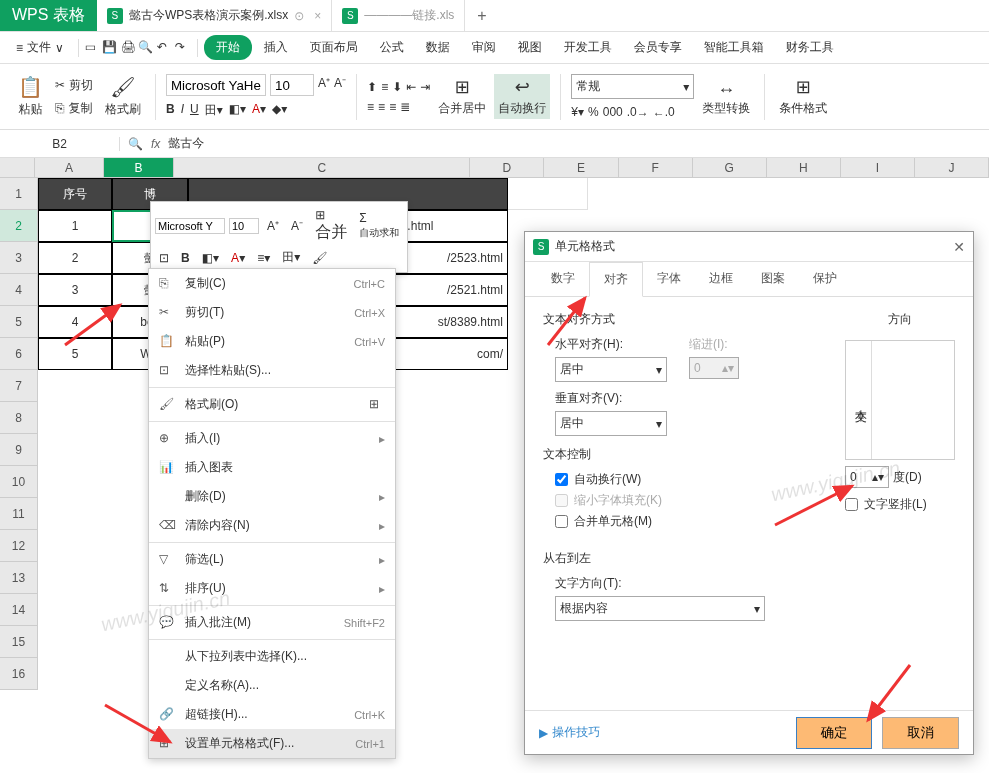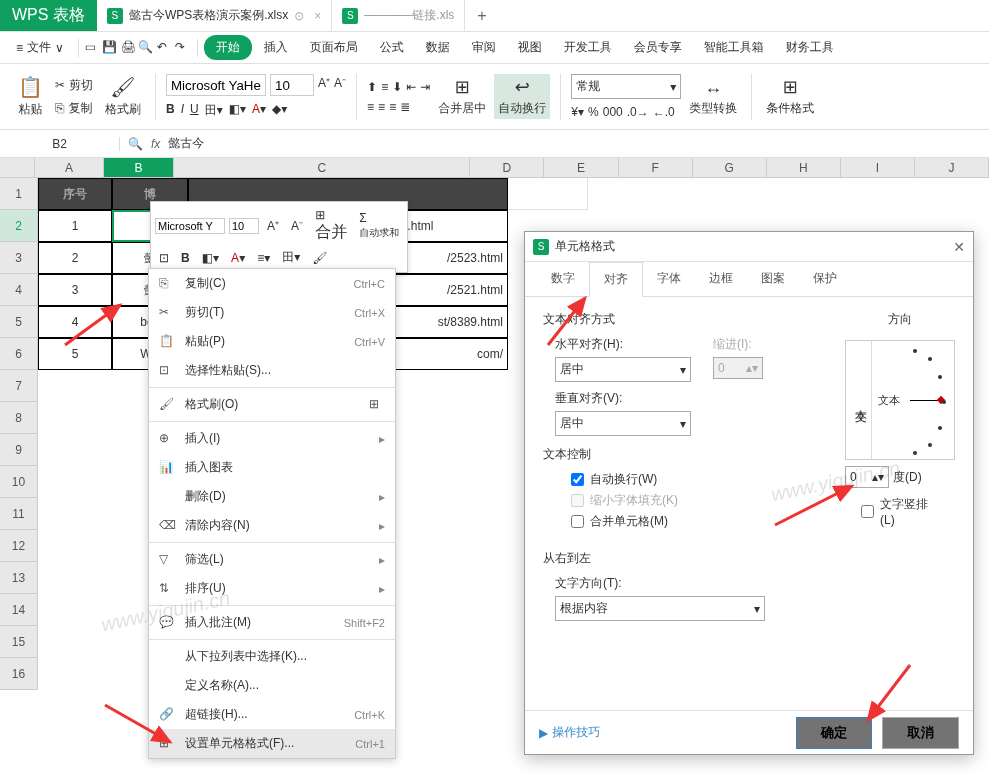--- a/index.html
+++ b/index.html
@@ -45,21 +45,21 @@
 .corner { width: 38px; border-right: 1px solid #ccc; background: #e8e8e8; }
 .col-h { border-right: 1px solid #ccc; text-align: center; line-height: 20px; color: #555; }
 .col-h.sel { background: #0fa060; color: #fff; }
 .grid-body { display: flex; }
 .row-headers { width: 38px; background: #e8e8e8; }
 .row-h { height: 32px; border-bottom: 1px solid #ccc; border-right: 1px solid #ccc; text-align: center; line-height: 32px; color: #555; }
 .row-h.sel { background: #d0e8dc; color: #0fa060; }
 .cells { position: relative; flex: 1; }
 .cell-row { display: flex; height: 32px; }
 .cell { border-right: 1px solid #e0e0e0; border-bottom: 1px solid #e0e0e0; padding: 0 4px; display: flex; align-items: center; overflow: hidden; white-space: nowrap; }
-.cell.hdr { background: #444; color: #a3a3a3; font-weight: bold; justify-content: center; border: 1px solid #000; }
+.cell.hdr { background: #444; color: #ffffff; font-weight: normal; justify-content: center; border: 1px solid #000; }
 .cell.data { border: 1px solid #000; justify-content: center; }
 .cell.selected { border: 2px solid #0fa060; }
 
 
 .mini-toolbar { position: absolute; top: 201px; left: 150px; background: #fff; border: 1px solid #ccc; box-shadow: 0 2px 6px rgba(0,0,0,.15); padding: 4px; display: flex; flex-direction: column; gap: 2px; z-index: 5; }
 .mini-row { display: flex; align-items: center; gap: 4px; }
 .mini-sel { border: 1px solid #ccc; font-size: 11px; padding: 1px 2px; }
 .mini-btn { padding: 2px 4px; }
 
 
@@ -76,35 +76,35 @@
 .dialog { position: absolute; top: 231px; left: 524px; width: 450px; height: 524px; background: #fff; border: 1px solid #999; box-shadow: 0 4px 16px rgba(0,0,0,.25); z-index: 20; display: flex; flex-direction: column; }
 .dlg-title { height: 30px; display: flex; align-items: center; padding: 0 8px; border-bottom: 1px solid #e0e0e0; }
 .dlg-title-icon { width: 16px; height: 16px; background: #0fa060; color: #fff; display: inline-flex; align-items: center; justify-content: center; font-size: 10px; margin-right: 6px; border-radius: 2px; }
 .dlg-close { margin-left: auto; font-size: 14px; color: #666; }
 .dlg-tabs { display: flex; border-bottom: 1px solid #ddd; padding-left: 12px; }
 .dlg-tab { padding: 8px 14px; color: #555; }
 .dlg-tab.active { border: 1px solid #ddd; border-bottom: 1px solid #fff; margin-bottom: -1px; background: #fff; }
 .dlg-body { flex: 1; padding: 14px 18px; position: relative; }
 .dlg-row { margin-bottom: 8px; }
 .dlg-label { margin-bottom: 4px; display: block; }
-.dlg-select { width: 136px; border: 1px solid #aaa; padding: 3px 4px; background: #fff; display: flex; justify-content: space-between; align-items: center; }
+.dlg-select { width: 112px; border: 1px solid #aaa; padding: 3px 4px; background: #fff; display: flex; justify-content: space-between; align-items: center; }
 .dlg-spin { width: 50px; border: 1px solid #aaa; padding: 3px 4px; display: inline-flex; justify-content: space-between; }
 .dlg-spin.disabled { background: #f0f0f0; color: #aaa; }
-.dlg-check { display: flex; align-items: center; gap: 6px; margin: 4px 16px; }
+.dlg-check { display: flex; align-items: center; gap: 6px; margin: 4px 0; }
 .dlg-check input { width: 13px; height: 13px; }
 .orient-box { position: absolute; top: 14px; right: 18px; width: 110px; }
 .orient-preview { border: 1px solid #ccc; height: 120px; display: flex; }
 .orient-left { width: 26px; border-right: 1px solid #ddd; writing-mode: vertical-rl; text-align: center; padding: 4px 2px; }
 .orient-dial { flex: 1; position: relative; }
 .orient-dots { position: absolute; inset: 8px; }
 .dot { position: absolute; width: 4px; height: 4px; background: #333; border-radius: 50%; }
 .orient-deg { margin-top: 6px; display: flex; align-items: center; gap: 4px; }
 .dlg-footer { height: 44px; border-top: 1px solid #e0e0e0; display: flex; align-items: center; padding: 0 14px; gap: 10px; }
 .dlg-tip { color: #3388cc; display: flex; align-items: center; gap: 4px; }
-.dlg-btn { padding: 6px 24px; border: 1px solid #aaa; background: #737373; font-weight: bold; }
+.dlg-btn { padding: 6px 24px; border: 1px solid #aaa; background: #fdba74; }
 .dlg-btn.primary { border: 1px solid #3a7fc4; }
 
 
 .arrow { position: absolute; pointer-events: none; z-index: 30; }
 .arrow svg { overflow: visible; }
 
 .watermark { position: absolute; color: rgba(0,0,0,0.12); font-size: 20px; transform: rotate(-12deg); font-style: italic; pointer-events: none; z-index: 25; }
 </style>
 </head>
 <body>
@@ -204,21 +204,21 @@
         <span>合并居中</span>
       </div>
     <div class="ribbon-btn-lg" style="background:#d8e8e0">
         <span style="font-size:18px">↩</span>
         <span>自动换行</span>
       </div>
   </div>
   <div class="ribbon-sep"></div>
   <div class="ribbon-group">
     <div class="ribbon-stack">
-      <div class="dlg-select" style="width:110px">
+      <div class="dlg-select" style="width:123px">
           <span>常规</span>
           <span>▾</span>
         </div>
       <div style="display:flex;gap:4px;margin-top:4px">
         <span>¥▾</span>
         <span>%</span>
         <span>000</span>
         <span>.0→</span>
         <span>←.0</span>
       </div>
@@ -479,34 +479,20 @@
       <div class="dlg-select" style="width:210px">
           <span>根据内容</span>
           <span>▾</span>
         </div>
     </div>
 
     <div class="orient-box">
       <div style="text-align:center;margin-bottom:12px">方向</div>
       <div class="orient-preview">
         <div class="orient-left">文本</div>
-        <div class="orient-dial">
-          <div style="position:absolute;top:50%;left:6px;transform:translateY(-50%);font-size:11px">文本</div>
-          <div style="position:absolute;top:50%;left:38px;width:28px;height:1px;background:#000"></div>
-          <div style="position:absolute;top:50%;left:66px;width:6px;height:6px;background:#c00;transform:translateY(-50%) rotate(45deg)"></div>
-          <div class="orient-dots">
-            <div class="dot" style="top:0;left:50%"></div>
-              <div class="dot" style="top:8%;left:72%"></div>
-            <div class="dot" style="top:25%;left:88%"></div>
-              <div class="dot" style="top:50%;left:94%"></div>
-            <div class="dot" style="top:75%;left:88%"></div>
-              <div class="dot" style="top:92%;left:72%"></div>
-            <div class="dot" style="top:100%;left:50%"></div>
-          </div>
-        </div>
       </div>
       <div class="orient-deg">
         <div class="dlg-spin" style="width:44px">
             <span>0</span>
             <span>▴▾</span>
           </div>
         <span>度(D)</span>
       </div>
       <label class="dlg-check" style="margin-top:8px">
           <input type="checkbox" style="">

